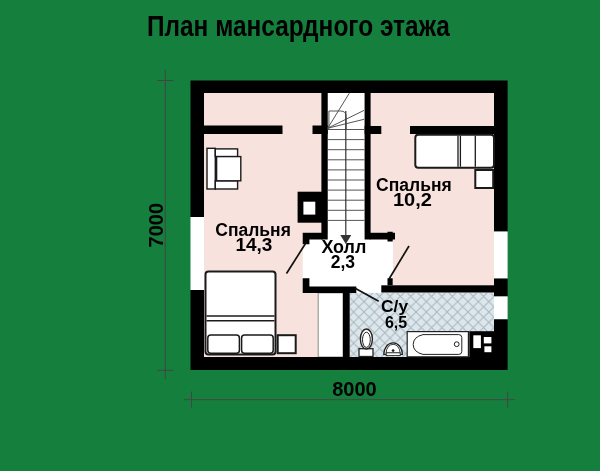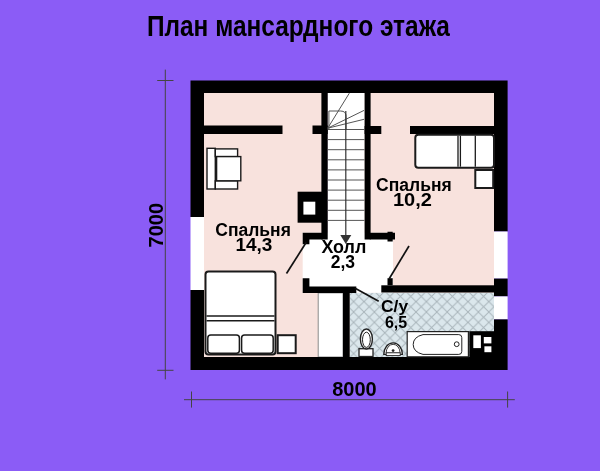--- a/index.html
+++ b/index.html
@@ -1,16 +1,16 @@
 <!DOCTYPE html>
 <html><head>
 <meta charset="utf-8">
 <style>
   html,body{margin:0;padding:0;background:#fff;}
-  .page{position:relative;width:600px;height:471px;background:#8b5cf6;overflow:hidden;
+  .page{position:relative;width:600px;height:471px;background:#15803d;overflow:hidden;
         font-family:"Liberation Sans",sans-serif;}
   svg{position:absolute;left:0;top:0;}
   text{font-family:"Liberation Sans",sans-serif;font-weight:bold;fill:#000;}
 </style>
 </head>
 <body>
 <div class="page">
 <svg width="600" height="471" viewBox="0 0 600 471">
 <defs>
 

